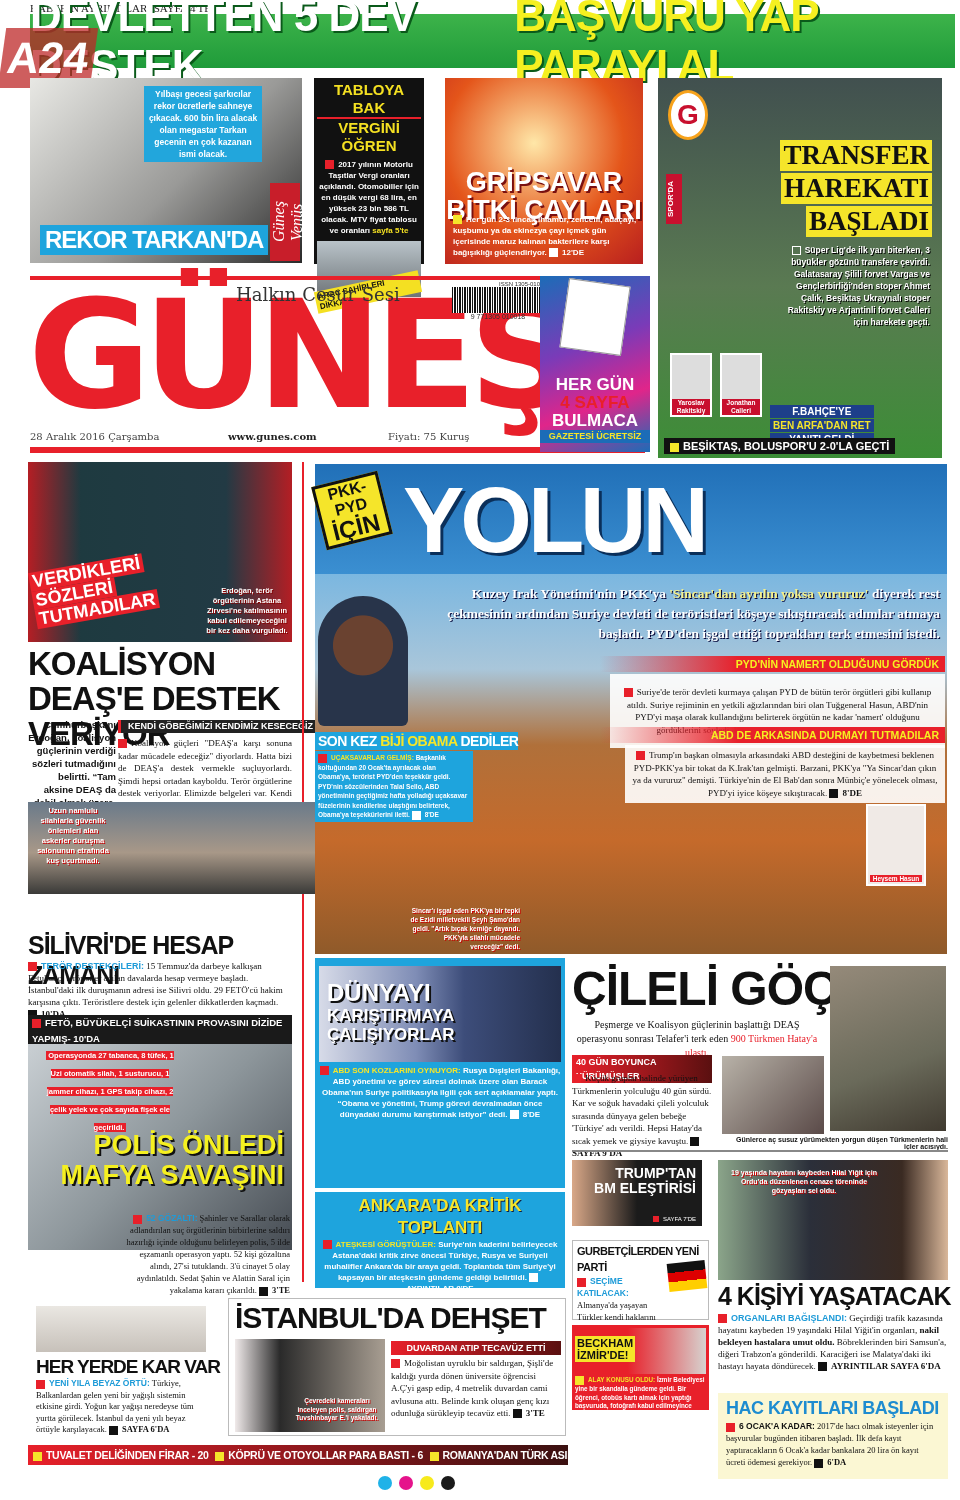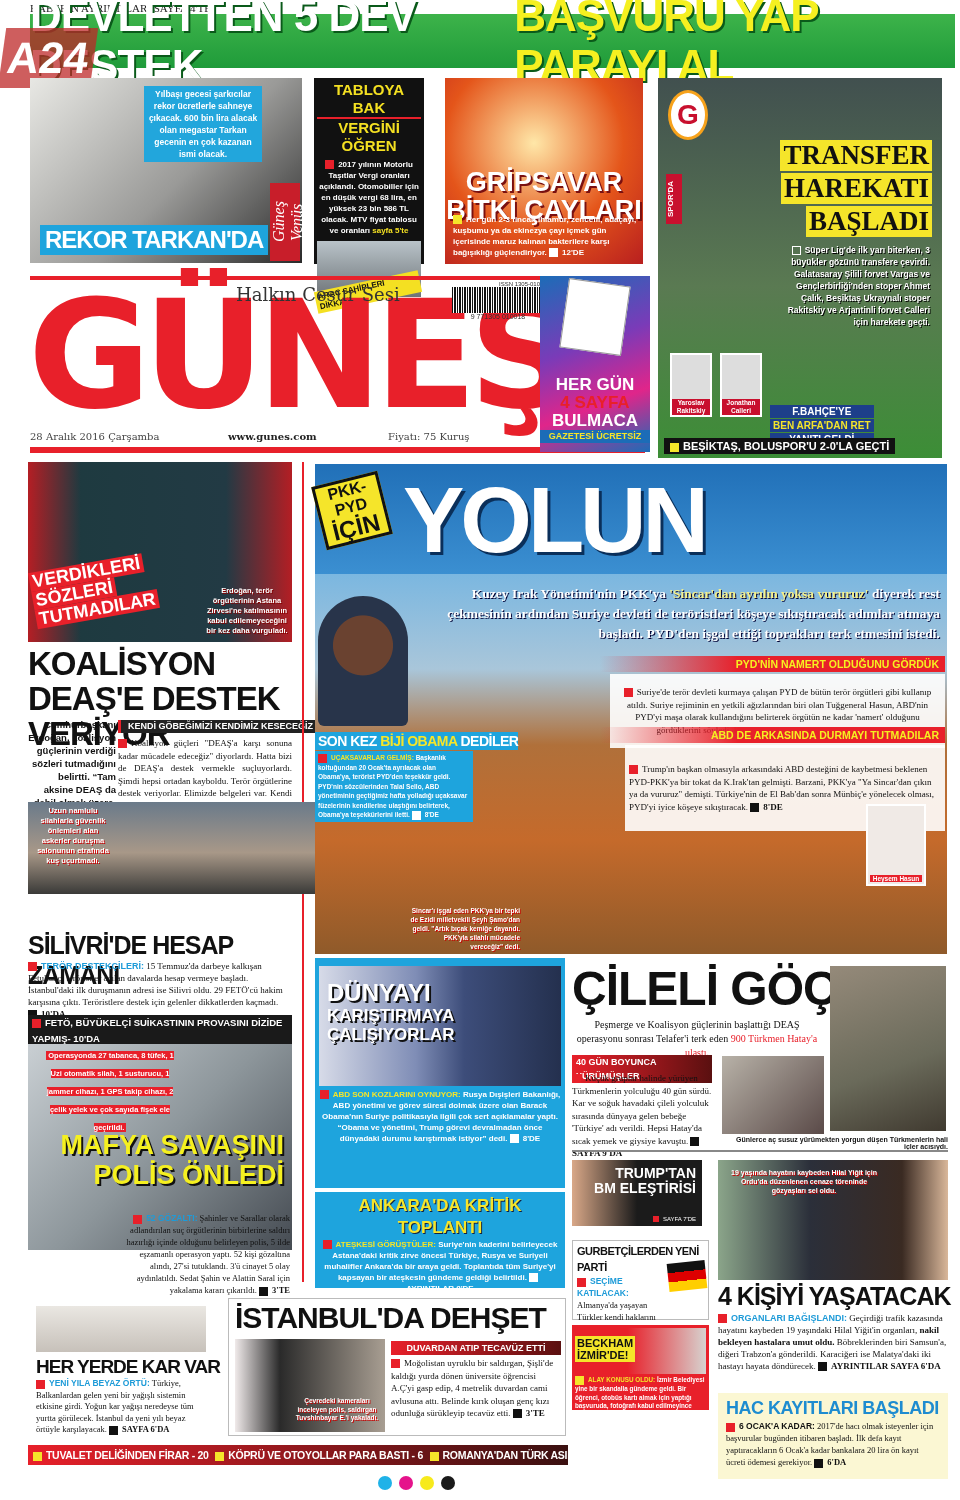--- a/index.html
+++ b/index.html
@@ -90,33 +90,33 @@
 #pkk-tag .a{font-size:16px;font-weight:bold;line-height:17px}
 #pkk-tag .b{font-size:24px;font-weight:bold;line-height:25px}
 #main-img{left:315px;top:574px;width:632px;height:380px;background:linear-gradient(180deg,#7bb7e0 0%,#a9c6da 25%,#b0703a 45%,#c56a2b 70%,#8f5a2a);overflow:hidden}
 #obama{left:318px;top:596px;width:90px;height:130px;background:radial-gradient(circle at 50% 38%,#6a4230 0 32%,#28344a 33% 100%);border-radius:45px 45px 6px 6px}
 #lead{left:420px;top:584px;width:520px;text-align:right;color:#fff;font-size:13.5px;font-weight:bold;line-height:20px;text-shadow:1px 1px 0 #003;font-family:"Liberation Serif",serif}
 #lead .y{color:#f5f08a}
 .redbar{background:linear-gradient(90deg,rgba(232,32,42,0),#e8202a 40%);color:#f5f020;font-size:10.5px;font-weight:bold;text-align:right;padding-right:6px;line-height:16px}
 #sub1{left:600px;top:656px;width:345px}
 #body1{left:610px;top:674px;width:335px;background:rgba(255,255,255,.9);font-size:9px;line-height:12.5px;text-align:center;padding:12px 4px;font-family:"Liberation Serif",serif}
 #sub2{left:600px;top:727px;width:345px}
-#body2{left:625px;top:745px;width:320px;background:rgba(255,255,255,.9);font-size:9px;line-height:12.5px;text-align:left;padding:18px 4px;font-family:"Liberation Serif",serif}
+#body2{left:625px;top:745px;width:320px;background:rgba(255,255,255,.9);font-size:9px;line-height:12.5px;text-align:center;padding:4px 4px;font-family:"Liberation Serif",serif}
 #heysem{left:866px;top:804px;width:60px;height:82px;background:#f0eae6;border:2px solid #fff}
 #heysem span{position:absolute;bottom:2px;left:2px;right:2px;background:#e8202a;color:#fff;font-size:6.5px;text-align:center;font-weight:bold}
 #biji{left:315px;top:732px;width:158px}
 #biji .hd{background:#1ea4dd;color:#fff;font-size:14px;font-weight:bold;line-height:18px;padding-left:3px;width:max-content;letter-spacing:-.5px}
 #biji .hd .y{color:#f5e52a}
 #biji p{background:#1ea4dd;color:#fff;font-size:6.5px;font-weight:bold;line-height:9.5px;padding:2px 3px;margin-top:1px}
 #sincar{left:410px;top:906px;width:110px;color:#fff;font-size:6.5px;font-weight:bold;text-align:right;line-height:9px;text-shadow:1px 1px 0 #c00}
 
 #rusya{left:315px;top:958px;width:250px;height:230px;background:#1ea4dd;padding:4px}
 #rusya .hd{background:#fff;text-align:center;font-size:15px;font-weight:bold;line-height:24px}
 #rusya .hd .r{color:#e8202a}
-#rusya .img{margin-top:4px;height:120px;background:linear-gradient(90deg,#d7dbe8,#7f8db6 40%,#3d4d7a 60%,#24304e);position:relative}
+#rusya .img{margin-top:4px;height:96px;background:linear-gradient(90deg,#d7dbe8,#7f8db6 40%,#3d4d7a 60%,#24304e);position:relative}
 #rusya .img .q{position:absolute;left:8px;top:14px;color:#fff;font-size:17px;font-weight:bold;line-height:19px;text-shadow:2px 2px 0 #111}
 #rusya .img .q .big{font-size:24px;line-height:26px}
 #rusya p{color:#fff;font-size:8px;font-weight:bold;line-height:11px;text-align:center;margin-top:3px}
 #rusya p .k{color:#f5e52a}
 #ankara{left:315px;top:1192px;width:250px;height:96px;background:#1ea4dd;padding:3px}
 #ankara .hd{color:#f5e52a;font-size:17px;font-weight:bold;text-align:center;line-height:22px;text-shadow:1px 1px 0 #124}
 #ankara p{color:#fff;font-size:8px;font-weight:bold;line-height:11px;text-align:center}
 #ankara p .k{color:#f5e52a}
 
 #goc-h{left:572px;top:960px;font-size:48px;font-weight:900;letter-spacing:-1px;line-height:58px}
@@ -260,22 +260,22 @@
 <div id="silivri-img" class="abs">
   <div class="cap">Uzun namlulu silahlarla güvenlik önlemleri alan askerler duruşma salonunun etrafında kuş uçurtmadı.</div>
 </div>
 <div id="silivri-h" class="abs">SİLİVRİ'DE HESAP ZAMANI</div>
 <div id="silivri-body" class="abs"><span class="bullet"></span><span class="k">TERÖR DESTEKÇİLERİ:</span> <span>15 Temmuz'da darbeye kalkışan Fetullahçı teröristler açılan davalarda hesap vermeye başladı. İstanbul'daki ilk duruşmanın adresi ise Silivri oldu. 29 FETÖ'cü hakim karşısına çıktı. Teröristlere destek için gelenler dikkatlerden kaçmadı.</span> <span class="bullet k"></span><span class="ref">10'DA</span></div>
 <div id="feto" class="abs"><span class="bullet"></span><span>FETÖ, BÜYÜKELÇİ SUİKASTININ PROVASINI DİZİDE YAPMIŞ- 10'DA</span></div>
 
 <div id="mafya" class="abs">
   <div class="cap"><span>Operasyonda 27 tabanca, 8 tüfek, 1 Uzi otomatik silah, 1 susturucu, 1 jammer cihazı, 1 GPS takip cihazı, 2 çelik yelek ve çok sayıda fişek ele geçirildi.</span></div>
   <div class="hd">
+      <div>POLİS ÖNLEDİ</div>
       <div>MAFYA SAVAŞINI</div>
-      <div>POLİS ÖNLEDİ</div>
     </div>
 </div>
 <div id="mafya-body" class="abs"><span class="bullet"></span><span class="k">52 GÖZALTI:</span> <span>Şahinler ve Sarallar olarak adlandırılan suç örgütlerinin birbirlerine saldırı hazırlığı içinde olduğunu belirleyen polis, 5 ilde eşzamanlı operasyon yaptı. 52 kişi gözaltına alındı, 27'si tutuklandı. 3'ü cinayet 5 olay aydınlatıldı. Sedat Şahin ve Alattin Saral için yakalama kararı çıkarıldı.</span> <span class="bullet k"></span><span class="ref">3'TE</span></div>
 
 <div id="yolun" class="abs">
   <div class="hd">YOLUN SONU</div>
 </div>
 <div id="main-img" class="abs"></div>
 <div id="pkk-tag" class="abs">
   <div class="a">PKK-PYD</div>

